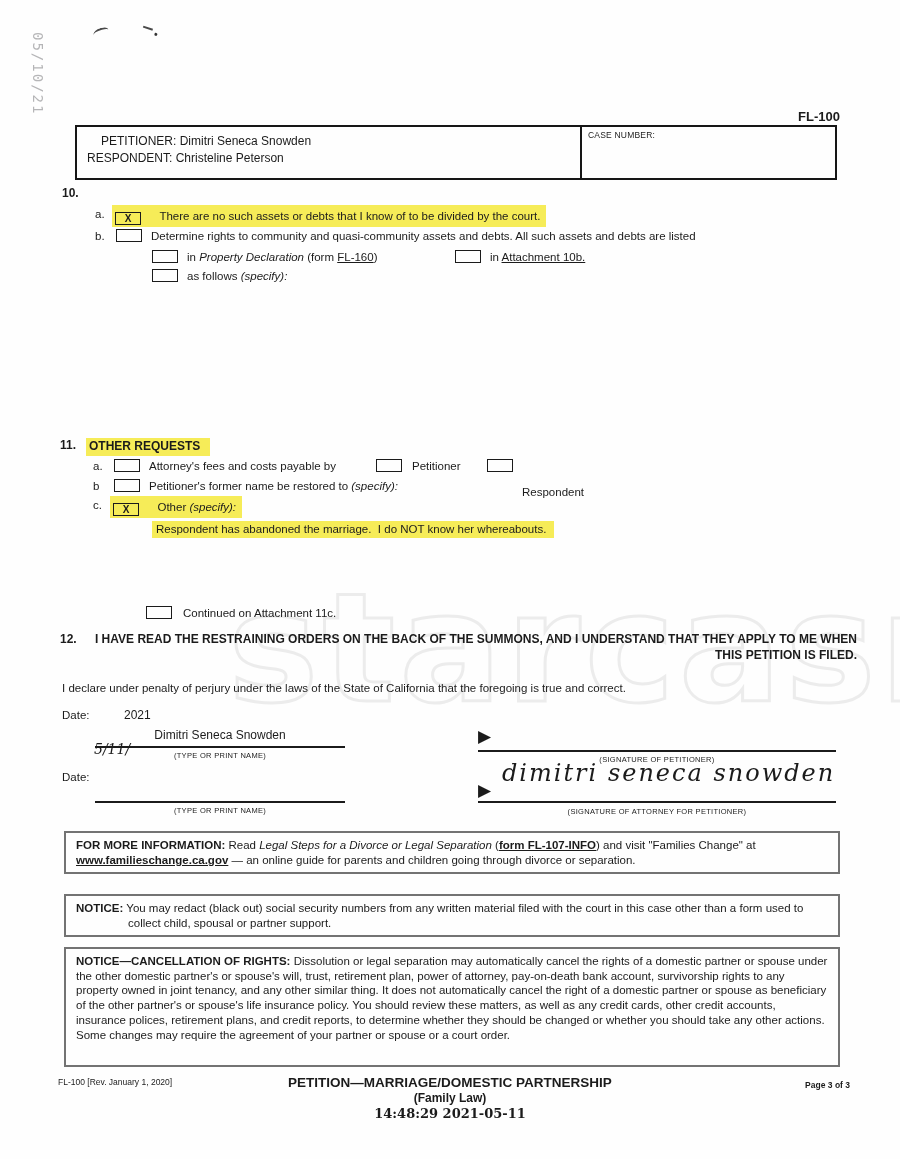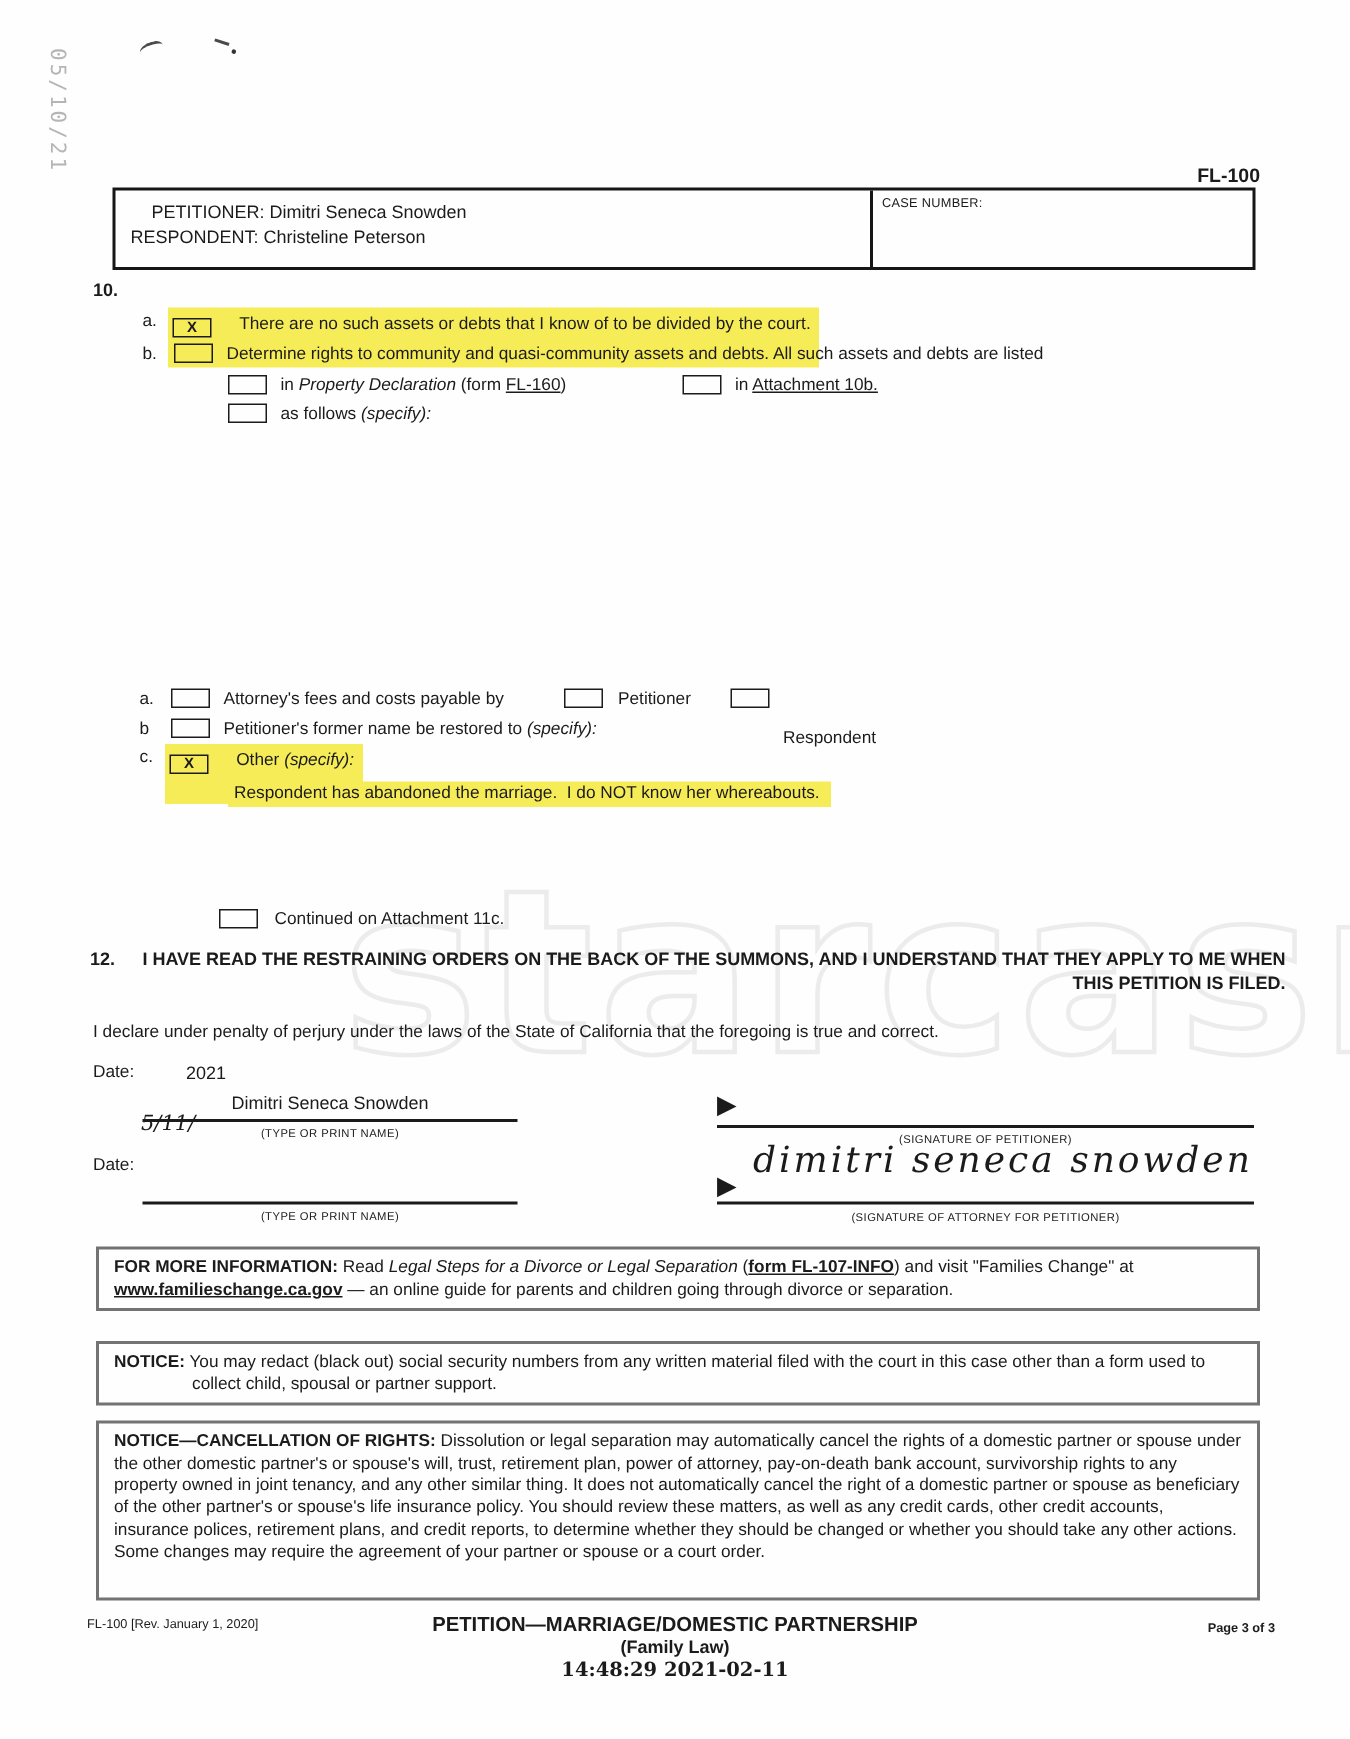--- a/index.html
+++ b/index.html
@@ -35,21 +35,21 @@
   .caption-left .ind{padding-left:14px;}
   .caption-right{width:255px;border-left:2px solid #161616;padding:3px 6px;box-sizing:border-box;}
   .caption-right .lbl{font-size:8.5px;letter-spacing:.2px;}
   
   .row{position:absolute;left:0;top:0;width:900px;height:20px;}
   .cb{
     display:inline-block;width:26px;height:13px;border:1.5px solid #1b1b1b;box-sizing:border-box;
     font-size:10px;font-weight:bold;text-align:center;line-height:11px;vertical-align:-2px;background:transparent;
   }
   .abs{position:absolute;}
-  .hl-band{display:inline-block;padding:1px 6px 20px 3px;}
+  .hl-band{display:inline-block;padding:1px 6px 2px 3px;}
   
   .sigline{position:absolute;border-bottom:2px solid #1b1b1b;height:0;}
   .script{font-family:"DejaVu Serif",serif;font-style:italic;margin-top:36px;}
   .arrow{font-size:17px;line-height:1;}
   
   .nbox{position:absolute;left:64px;width:776px;border:2px solid #737373;box-sizing:border-box;padding:5px 10px;font-size:11.5px;line-height:1.28;}
   .hang{padding-left:52px;text-indent:-52px;margin:0;}
   .flat{margin:0;}
   
   .footer-title{position:absolute;left:0;width:900px;text-align:center;font-weight:bold;font-size:13.5px;}
@@ -114,20 +114,24 @@
     </span>
   </div>
 
   <div class="row" style="top:269px;">
     <span class="cb abs" style="left:152px;"></span>
     <span class="abs t" style="left:187px;">
       <span>as follows </span><span class="i">(specify):</span>
     </span>
   </div>
 
+  <div class="row" style="top:438px;">
+    <span class="abs t b" style="left:60px;font-size:12px;">11.</span>
+    <span class="abs t b hl" style="left:86px;font-size:12px;padding:1px 10px 2px 3px;">OTHER REQUESTS</span>
+  </div>
 
   <div class="row" style="top:459px;">
     <span class="abs t" style="left:93px;">a.</span>
     <span class="cb abs" style="left:114px;"></span>
     <span class="abs t" style="left:149px;">Attorney's fees and costs payable by</span>
     <span class="cb abs" style="left:376px;"></span>
     <span class="abs t" style="left:412px;">Petitioner</span>
     <span class="cb abs" style="left:487px;"></span>
     <span class="abs t" style="left:522px;margin-top:26px;">Respondent</span>
   </div>
@@ -197,15 +201,15 @@
   </div>
 
   <div class="nbox" style="top:947px;height:120px;">
     <p class="flat"><span class="b">NOTICE—CANCELLATION OF RIGHTS:</span><span> Dissolution or legal separation may automatically cancel the rights of a domestic partner or spouse under the other domestic partner's or spouse's will, trust, retirement plan, power of attorney, pay-on-death bank account, survivorship rights to any property owned in joint tenancy, and any other similar thing. It does not automatically cancel the right of a domestic partner or spouse as beneficiary of the other partner's or spouse's life insurance policy. You should review these matters, as well as any credit cards, other credit accounts, insurance polices, retirement plans, and credit reports, to determine whether they should be changed or whether you should take any other actions. Some changes may require the agreement of your partner or spouse or a court order.</span></p>
   </div>
 
   <div class="t small" style="left:58px;top:1077px;">FL-100 [Rev. January 1, 2020]</div>
   <div class="footer-title" style="top:1075px;">PETITION—MARRIAGE/DOMESTIC PARTNERSHIP</div>
   <div class="footer-sub" style="top:1091px;">(Family Law)</div>
   <div class="t small b" style="left:780px;top:1080px;width:70px;text-align:right;">Page 3 of 3</div>
-  <div class="footer-ts" style="top:1106px;">14:48:29 2021-02-11</div>
+  <div class="footer-ts" style="top:1106px;">14:48:29 2021-05-11</div>
 
 </div>
 
 </body></html>

